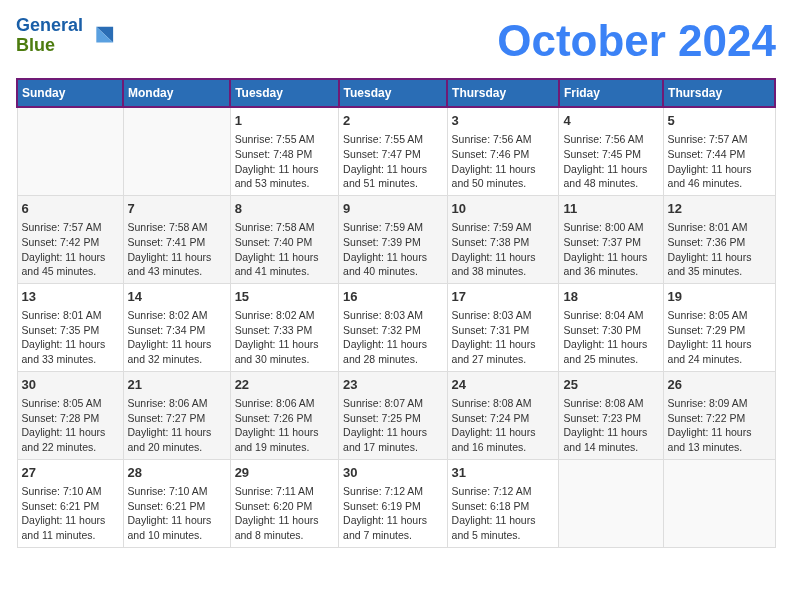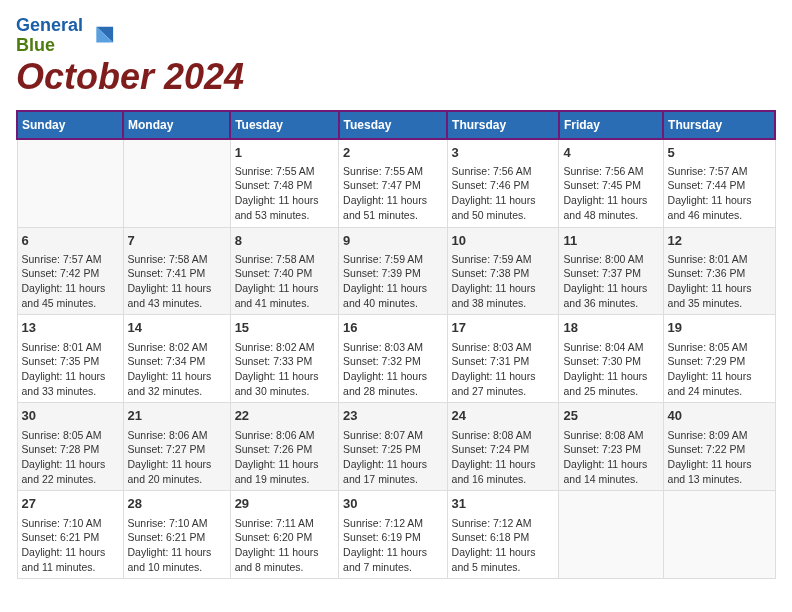--- a/index.html
+++ b/index.html
@@ -8,21 +8,20 @@
       background: #fff;
       width: 792px;
       min-height: 612px;
       padding: 16px;
     }
     .header {
       display: flex;
       justify-content: space-between;
       align-items: flex-start;
       margin-bottom: 12px;
-      flex-direction: column;
     }
     .logo {
       display: flex;
       align-items: center;
     }
     .logo-text {
       font-size: 18px;
       font-weight: bold;
       color: #333;
       line-height: 1.1;
@@ -32,24 +31,23 @@
     }
     .logo-icon {
       width: 28px;
       height: 28px;
       margin-left: 4px;
     }
     .title-block {
       text-align: right;
     }
     .month-title {
-      font-size: 36px;
-      font-weight: bold;
-      color: #7f1d1d;
-      font-style: italic;
+      font-size: 44px;
+      font-weight: bold;
+      color: #3b82f6;
     }
     .subtitle {
       font-size: 14px;
       color: #555;
     }
     table {
       width: 100%;
       border-collapse: collapse;
       font-size: 11px;
     }
@@ -225,21 +223,21 @@
         </td>
         <td>
           <div class="day-num">24</div>
           <div class="day-detail">Sunrise: 8:08 AM<br>Sunset: 7:24 PM<br>Daylight: 11 hours and 16 minutes.</div>
         </td>
         <td>
           <div class="day-num">25</div>
           <div class="day-detail">Sunrise: 8:08 AM<br>Sunset: 7:23 PM<br>Daylight: 11 hours and 14 minutes.</div>
         </td>
         <td>
-          <div class="day-num">40</div>
+          <div class="day-num">26</div>
           <div class="day-detail">Sunrise: 8:09 AM<br>Sunset: 7:22 PM<br>Daylight: 11 hours and 13 minutes.</div>
         </td>
       </tr>
       <tr>
         <td>
           <div class="day-num">27</div>
           <div class="day-detail">Sunrise: 7:10 AM<br>Sunset: 6:21 PM<br>Daylight: 11 hours and 11 minutes.</div>
         </td>
         <td>
           <div class="day-num">28</div>

